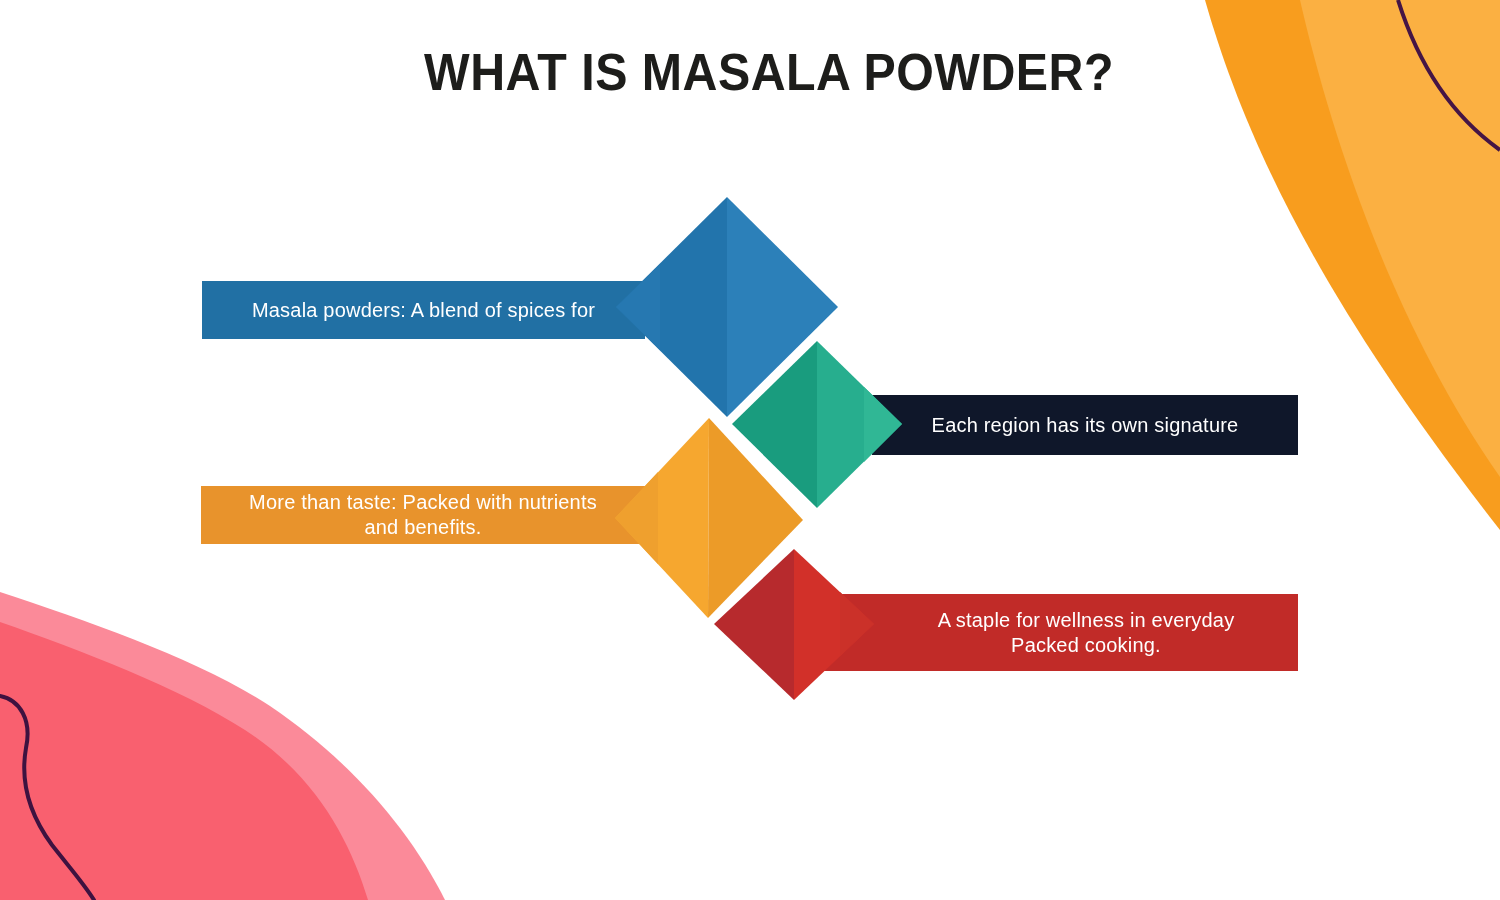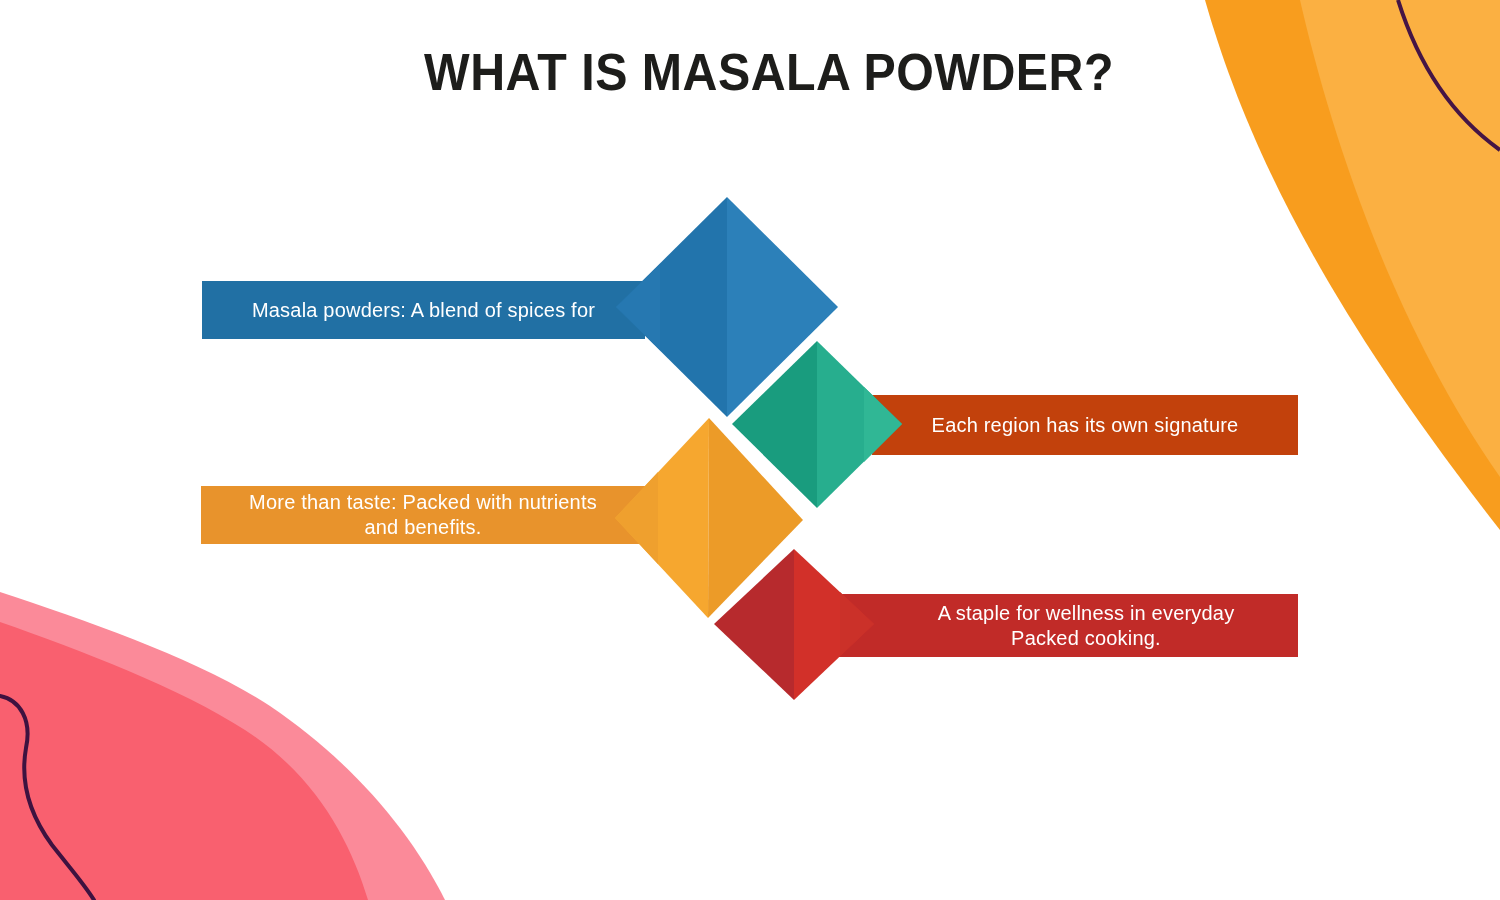--- a/index.html
+++ b/index.html
@@ -15,21 +15,21 @@
   }
   .ribbon{
     position:absolute;z-index:2;display:flex;flex-direction:column;
     justify-content:center;text-align:center;
     font-size:20px;font-weight:normal;box-sizing:border-box;
   }
   .ribbon .line{line-height:25px;letter-spacing:.2px;}
   .ribbon-1{left:202px;top:281px;width:443px;height:58px;}
   .ribbon-2{left:872px;top:395px;width:426px;height:60px;}
   .ribbon-3{left:201px;top:486px;width:444px;height:58px;}
-  .ribbon-4{left:810px;top:594px;width:488px;height:63px;padding-left:64px;}
+  .ribbon-4{left:810px;top:594px;width:488px;height:77px;padding-left:64px;}
   .diamond-svg{position:absolute;left:0;top:0;width:1500px;height:900px;z-index:3;pointer-events:none;}
 </style>
 </head>
 <body>
 
 <div class="canvas" style="background-color: rgb(255, 255, 255); padding-left: 38px;">
 
   <svg class="deco-svg" viewBox="0 0 1500 900">
     <g>
       <path d="M1205,0 C 1245,140 1320,300 1500,530 L1500,0 Z" fill="#f89d1e"></path>
@@ -42,21 +42,21 @@
       <path d="M0,696 C 20,700 32,720 26,748 C 20,782 30,815 52,845 C 70,868 85,885 94,900" fill="none" stroke-width="4" stroke-linecap="round" stroke="#3e1240"></path>
     </g>
   </svg>
 
   <div class="page-title" style="color: rgb(29, 29, 27);">WHAT IS MASALA POWDER?</div>
 
   <div class="ribbon ribbon-1" style="background-color: rgb(33, 112, 164); color: rgb(255, 255, 255);">
     <div class="line">Masala powders: A blend of spices for</div>
   </div>
 
-  <div class="ribbon ribbon-2" style="background-color: #c2410c; color: rgb(255, 255, 255);">
+  <div class="ribbon ribbon-2" style="background-color: #0f172a; color: rgb(255, 255, 255);">
     <div class="line">Each region has its own signature</div>
   </div>
 
   <div class="ribbon ribbon-3" style="background-color: rgb(232, 147, 44); color: rgb(255, 255, 255);">
     <div class="line">More than taste: Packed with nutrients</div>
     <div class="line">and benefits.</div>
   </div>
 
   <div class="ribbon ribbon-4" style="background-color: rgb(193, 43, 40); color: rgb(255, 255, 255);">
     <div class="line">A staple for wellness in everyday</div>

